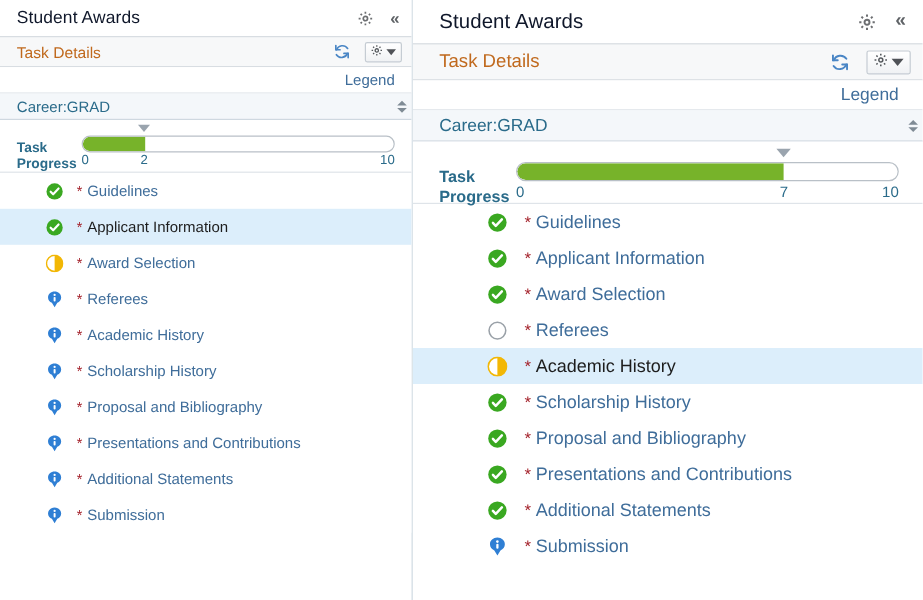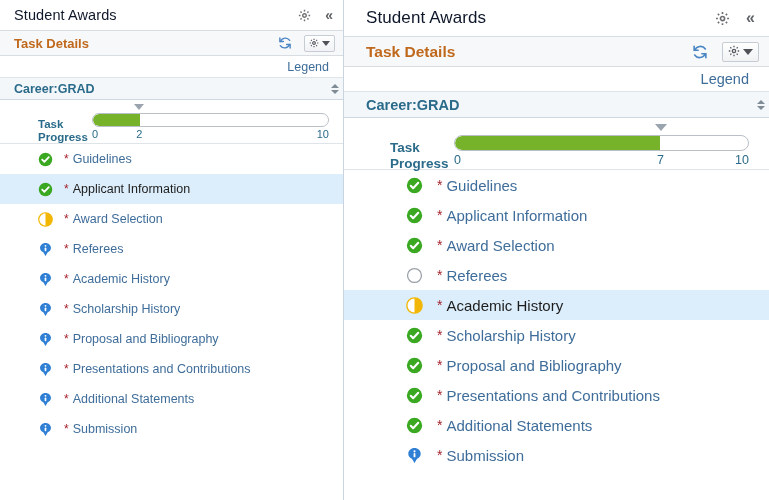--- a/index.html
+++ b/index.html
@@ -32,21 +32,21 @@
 
   .chev{display:inline-block;color:#5f6367;line-height:1;font-weight:bold;}
   .left .chev{font-size:14px;}
   .right .chev{font-size:16px;}
 
   
   .td-bar{display:flex;align-items:center;box-sizing:border-box;
           background:#f7f8f9;border-top:1px solid #d8dde2;border-bottom:1px solid #d8dde2;}
   .left .td-bar{height:26px;padding:0 8px 0 14px;}
   .right .td-bar{height:31px;padding:0 10px 0 22px;}
-  .td-title{flex:1;color:#c0691d;font-weight:bold;white-space:nowrap;}
+  .td-title{flex:1;color:#c0691d;font-weight:normal;white-space:nowrap;}
   .left .td-title{font-size:13px;}
   .right .td-title{font-size:15.5px;}
 
   .refresh{color:#4a86c5;display:inline-block;}
   .left .refresh{margin-right:12px;}
   .right .refresh{margin-right:14px;}
   .refresh svg{display:block;}
 
   .gear-btn{display:inline-flex;align-items:center;justify-content:center;
             border:1px solid #c5ccd3;background:linear-gradient(#ffffff,#f0f2f4);
@@ -62,37 +62,37 @@
   .legend-row{display:flex;align-items:center;justify-content:flex-end;box-sizing:border-box;
               background:#fff;border-bottom:1px solid #dfe4e9;}
   .left .legend-row{height:22px;padding-right:14px;}
   .right .legend-row{height:25px;padding-right:20px;}
   .legend-link{color:#3f6d9a;cursor:pointer;}
   .left .legend-link{font-size:12.5px;}
   .right .legend-link{font-size:14.5px;}
 
   
   .career-row{display:flex;align-items:center;box-sizing:border-box;
-              background:#f4f7fa;border-bottom:1px solid #cfd8e0;position:relative;font-weight:bold;}
+              background:#f4f7fa;border-bottom:1px solid #cfd8e0;position:relative;}
   .left .career-row{height:22px;padding-left:14px;}
   .right .career-row{height:26px;padding-left:22px;}
   .career-text{color:#2a6b8a;white-space:nowrap;}
   .left .career-text{font-size:12.5px;}
   .right .career-text{font-size:14.5px;}
   .spinner{position:absolute;right:4px;top:50%;transform:translateY(-50%);
            display:flex;flex-direction:column;align-items:center;gap:2px;}
   .spin-up,.spin-dn{width:0;height:0;border-left:4px solid transparent;border-right:4px solid transparent;}
   .spin-up{border-bottom:4px solid #7f8b95;}
   .spin-dn{border-top:4px solid #7f8b95;}
 
   
   .prog-wrap{box-sizing:border-box;background:#fff;border-bottom:1px solid #dfe4e9;position:relative;}
   .left .prog-wrap{height:44px;padding:4px 14px 0 14px;}
   .right .prog-wrap{height:52px;padding:6px 20px 0 22px;}
-  .prog-inner{display:flex;align-items:flex-start;margin-left:24px;}
+  .prog-inner{display:flex;align-items:flex-start;}
   .prog-label{color:#2a6b8a;font-weight:bold;line-height:1.15;white-space:nowrap;}
   .left .prog-label{font-size:11.5px;width:54px;padding-top:14px;}
   .right .prog-label{font-size:13.5px;width:64px;padding-top:16px;}
   .bar-col{flex:1;position:relative;}
   .marker{position:absolute;top:0;width:0;height:0;
           border-left:5px solid transparent;border-right:5px solid transparent;
           border-top:6px solid #9aa4ae;transform:translateX(-50%);}
   .right .marker{border-left-width:6px;border-right-width:6px;border-top-width:7px;}
   .track{position:relative;box-sizing:border-box;background:#fff;
          border:1px solid #b9c0c7;border-radius:10px;overflow:hidden;}

